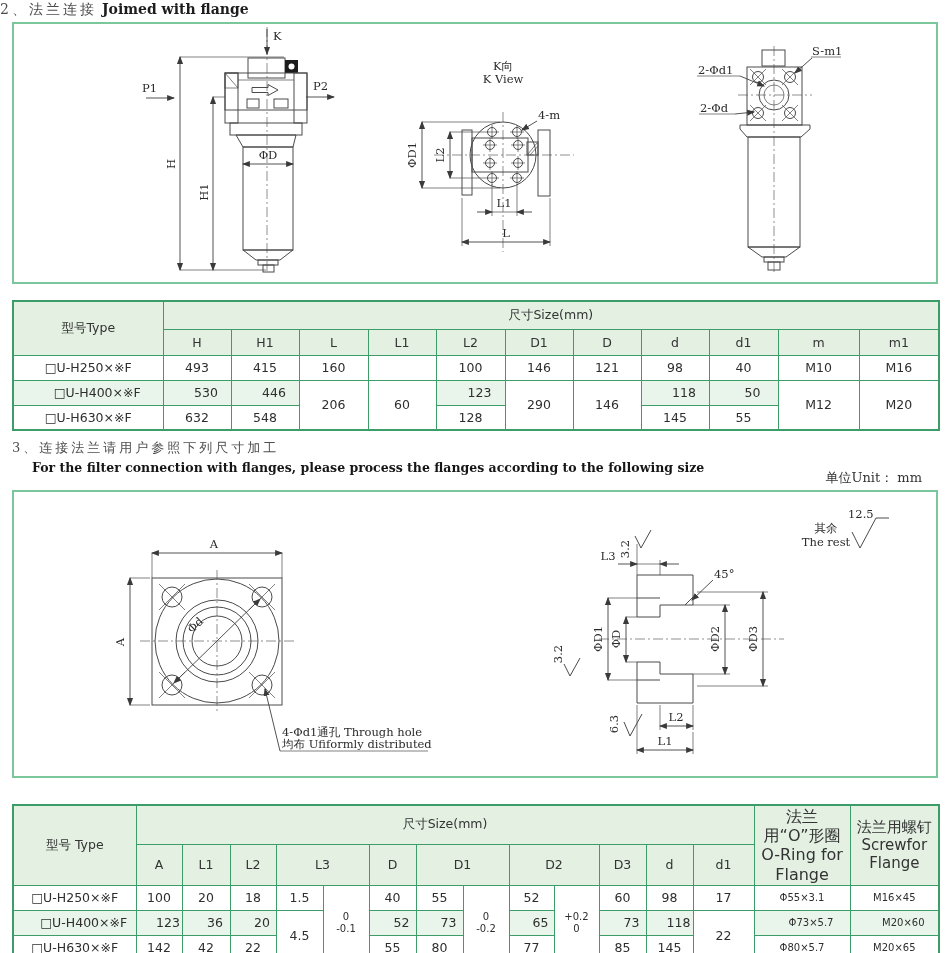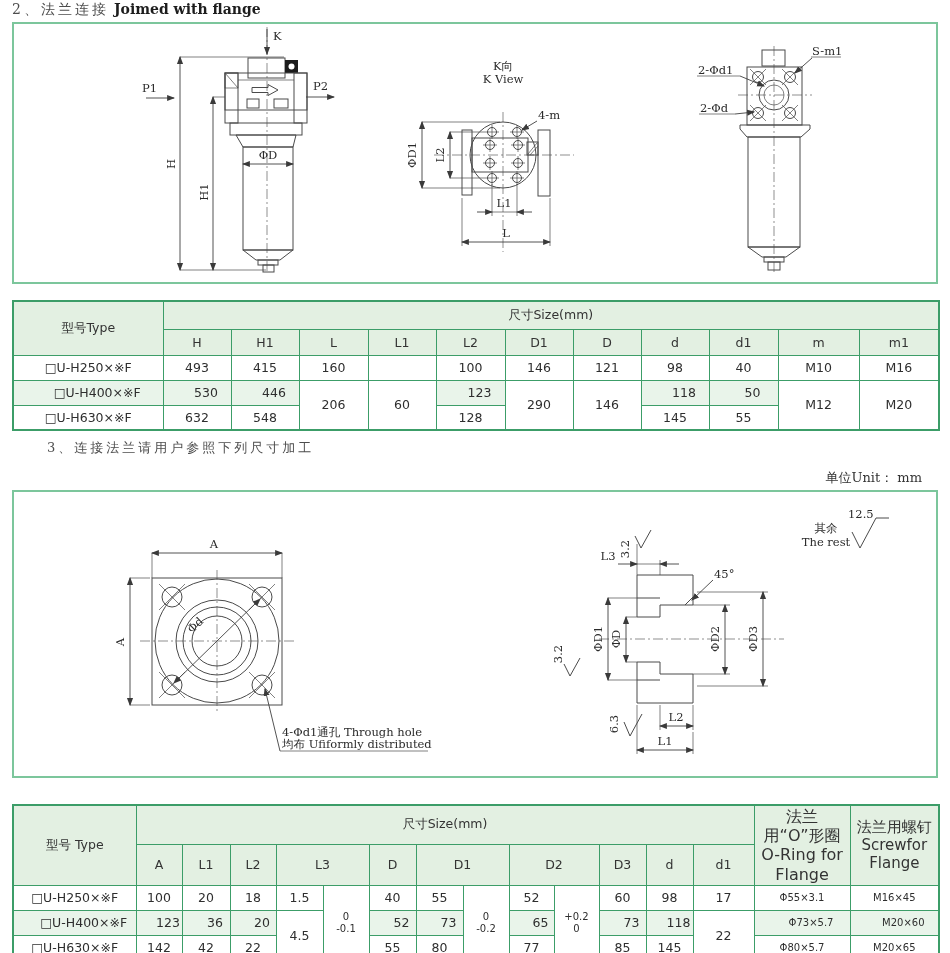--- a/index.html
+++ b/index.html
@@ -1,23 +1,23 @@
 <!DOCTYPE html>
 <html><head>
 <meta charset="utf-8">
 <style>
   html,body{margin:0;padding:0;background:#fff;}
   body{width:950px;height:953px;position:relative;font-family:"DejaVu Sans",sans-serif;color:#2f2f2f;overflow:hidden;}
   .page{position:absolute;inset:0;background:#fff;}
 
-  .sec-title{position:absolute;left:12px;top:1px;font-family:"DejaVu Serif",serif;font-size:14px;white-space:nowrap;}
+  .sec-title{position:absolute;left:0;top:1px;font-family:"DejaVu Serif",serif;font-size:14px;white-space:nowrap;}
   .sec-title .zh{letter-spacing:3px;color:#4d4d4d;}
   .sec-title .en{font-weight:bold;color:#1d1d1d;margin-left:5px;}
 
-  .sec3{position:absolute;left:12px;top:439px;white-space:nowrap;margin-left:35px;}
+  .sec3{position:absolute;left:12px;top:439px;white-space:nowrap;}
   .sec3 .zh{display:block;font-family:"DejaVu Serif",serif;font-size:13px;letter-spacing:3px;color:#4d4d4d;}
   .sec3 .en{display:block;font-family:"DejaVu Serif",serif;font-weight:bold;font-size:12.5px;color:#161616;margin:3px 0 0 20px;}
 
   .unit{position:absolute;top:469px;right:28px;font-family:"DejaVu Serif",serif;font-size:13px;color:#333;}
 
   .dbox{position:absolute;left:12px;width:922px;border:2px solid #7cc69c;background:#fff;}
   #box1{top:22px;height:258px;}
   #box2{top:490px;height:284px;}
   svg{display:block;}
   svg text{font-family:"DejaVu Serif",serif;font-size:11.5px;fill:#2b2b2b;}
@@ -256,20 +256,21 @@
       <td>548</td>
       <td>128</td>
       <td>145</td>
       <td>55</td>
     </tr>
   </tbody>
     </table>
 
   <div class="sec3">
     <span class="zh">3、连接法兰请用户参照下列尺寸加工</span>
+    <span class="en">For the filter connection with flanges, please process the flanges according to the following size</span>
   </div>
   <div class="unit">单位Unit： mm</div>
 
   <div class="dbox" id="box2">
     <svg width="922" height="284" viewBox="0 0 922 284">
       <defs>
         <marker id="a2" viewBox="0 0 10 10" refX="8.5" refY="5" markerWidth="9" markerHeight="9" orient="auto-start-reverse">
           <path d="M0 1.2 L10 5 L0 8.8 z" fill="#3a3a3a"></path>
         </marker>
         <pattern id="hp" width="7" height="7" patternUnits="userSpaceOnUse" patternTransform="rotate(45)">

